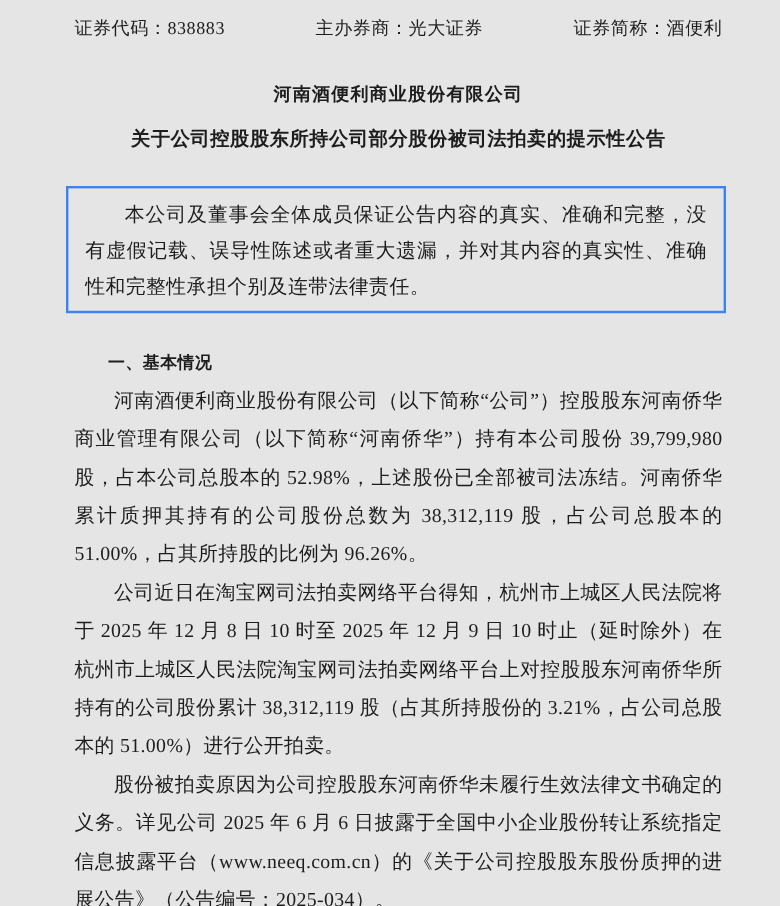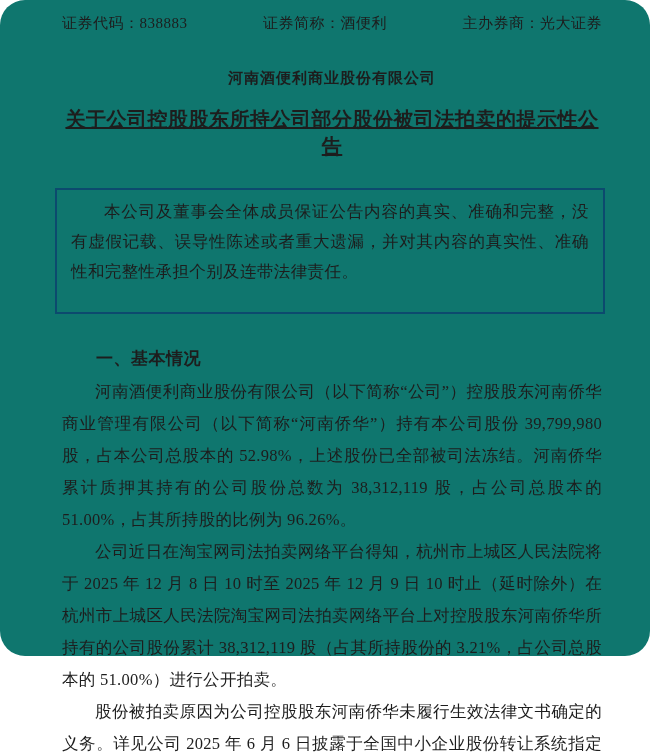--- a/index.html
+++ b/index.html
@@ -10,68 +10,66 @@
   body {
     width: 650px;
     height: 755px;
     font-family: "Liberation Serif", "DejaVu Serif", serif;
     color: #1d1d1d;
     overflow: hidden;
   }
   .page {
     box-sizing: border-box;
     width: 650px;
-    height: 656px;
+    height: 755px;
     padding: 14px 48px 6px 62px;
-    background: #0f766e;
-    border-radius: 25px;
+    background: #e5e5e5;
   }
   .doc-header {
     display: flex;
     justify-content: space-between;
     align-items: baseline;
     font-size: 15px;
     letter-spacing: 0.5px;
     white-space: nowrap;
   }
   .doc-header .hdr-item { color: #1d1d1d; }
   .title-company {
     margin: 36px 0 0 0;
     text-align: center;
     font-size: 15px;
     font-weight: bold;
     letter-spacing: 1px;
   }
   .title-announcement {
     margin: 18px 0 0 0;
     text-align: center;
-    font-size: 20px;
+    font-size: 16px;
     font-weight: bold;
     letter-spacing: 0.5px;
-    text-decoration: underline;
   }
   .disclaimer-box {
     margin-top: 28px;
     margin-left: -7px;
     margin-right: -3px;
-    border: 2px solid #0c4a6e;
-    padding: 7px 14px 25px 14px;
+    border: 2px solid #3b82f6;
+    padding: 7px 14px 5px 14px;
     box-sizing: border-box;
   }
   .disclaimer-box p {
     margin: 0;
     font-size: 16.5px;
     line-height: 30px;
     text-indent: 2em;
     text-align: justify;
     letter-spacing: 0.4px;
   }
   .section-heading {
     margin: 33px 0 0 0;
-    font-size: 17px;
+    font-size: 14px;
     font-weight: bold;
     text-indent: 2em;
     letter-spacing: 0.5px;
   }
   .body-para {
     margin: 0;
     font-size: 16.5px;
     line-height: 32px;
     text-indent: 2em;
     text-align: justify;
@@ -79,22 +77,22 @@
   }
   .body-para:first-of-type { margin-top: 6px; font-family: Liberation Serif, serif; }
 </style>
 </head>
 <body>
 
 <div class="page">
 
   <div class="doc-header">
     <span class="hdr-item"><span>证券代码：</span><span>838883</span></span>
+    <span class="hdr-item"><span>主办券商：</span><span>光大证券</span></span>
     <span class="hdr-item"><span>证券简称：</span><span>酒便利</span></span>
-    <span class="hdr-item"><span>主办券商：</span><span>光大证券</span></span>
   </div>
 
   <h1 class="title-company">河南酒便利商业股份有限公司</h1>
 
   <h2 class="title-announcement">关于公司控股股东所持公司部分股份被司法拍卖的提示性公告</h2>
 
   <div class="disclaimer-box">
     <p>本公司及董事会全体成员保证公告内容的真实、准确和完整，没有虚假记载、误导性陈述或者重大遗漏，并对其内容的真实性、准确性和完整性承担个别及连带法律责任。</p>
   </div>
 

